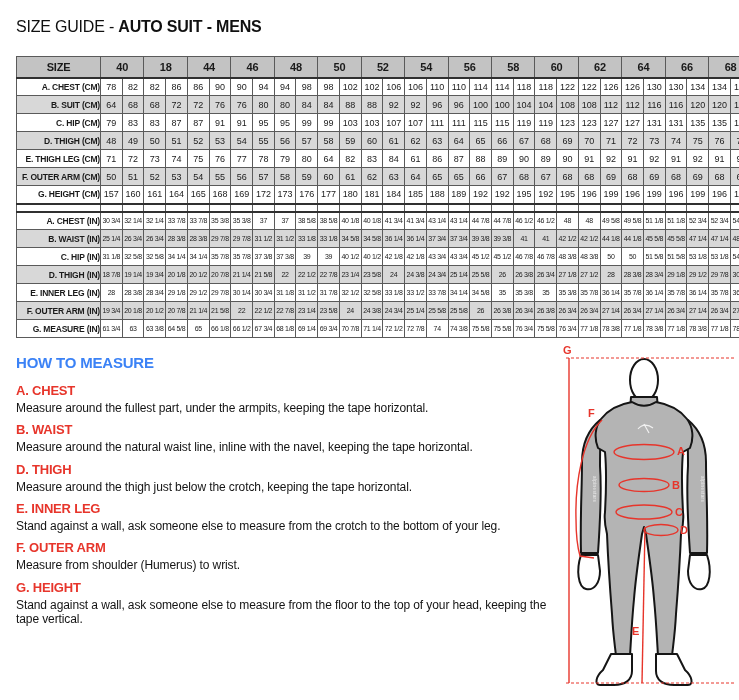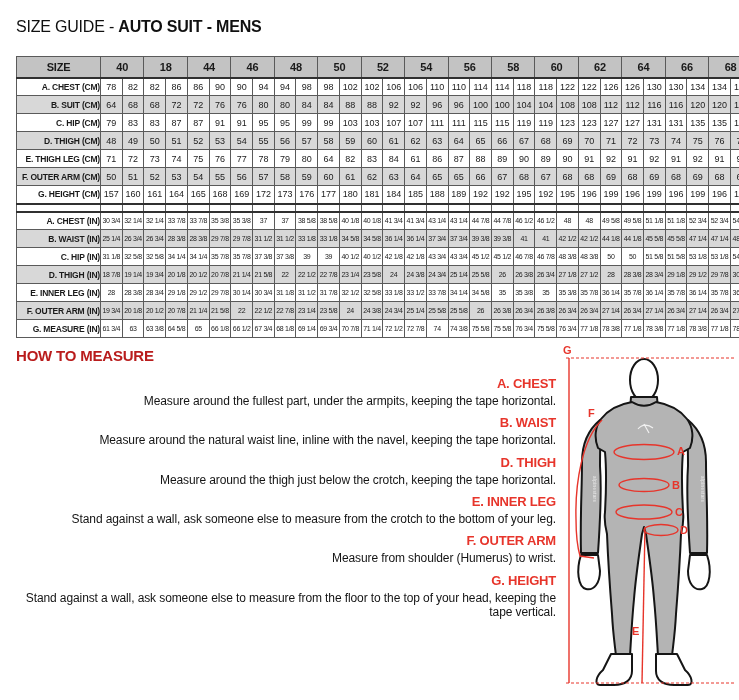--- a/index.html
+++ b/index.html
@@ -46,22 +46,22 @@
   .size-table tr.cm td.val{font-size:9px;}
   .size-table tr.in td.val{font-size:7px;letter-spacing:-0.3px;}
   .size-table tr.stripe td{background:var(--table-stripe-bg);}
   .size-table tr.spacer td{
     height:8px;background:#fff;
     border-top:2px solid var(--border-dark);
     border-bottom:2px solid var(--border-dark);
   }
 
   .htm{position:absolute;left:16px;top:347px;width:540px;}
-  .htm-heading{margin:0 0 13px 0;font-size:15px;font-weight:700;letter-spacing:-0.2px;color:#b91c1c;}
-  .mi{margin-bottom:8px;text-align:right;}
+  .htm-heading{margin:7px 0 13px 0;font-size:15px;font-weight:700;letter-spacing:-0.2px;color:#3b82f6;}
+  .mi{margin-bottom:8px;}
   .mi-label{color:var(--accent-red);font-weight:700;font-size:13px;line-height:1.15;margin-bottom:2px;letter-spacing:-0.2px;}
   .mi-text{font-size:12px;line-height:1.2;color:#141414;letter-spacing:-0.1px;}
 
   .diagram{position:absolute;left:548px;top:344px;width:191px;height:352px;}
   .diagram svg{display:block;width:100%;height:100%;}
   .dg-label{font-family:"Liberation Sans",sans-serif;font-size:11px;font-weight:700;fill:var(--accent-red);}
   .arm-text{font-family:"Liberation Sans",sans-serif;font-size:4.5px;fill:rgba(255,255,255,0.75);letter-spacing:0.4px;}
 </style>
 </head>
 <body>

